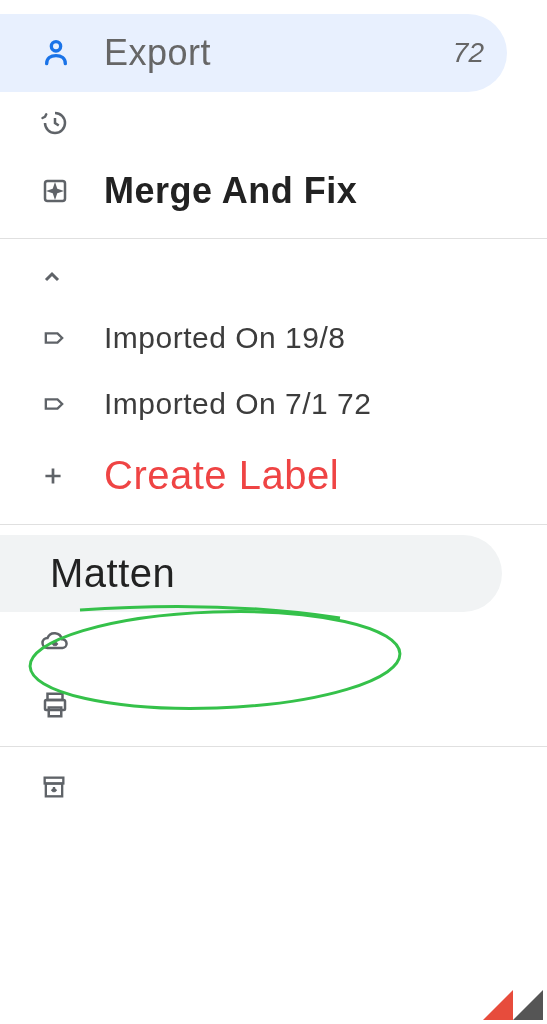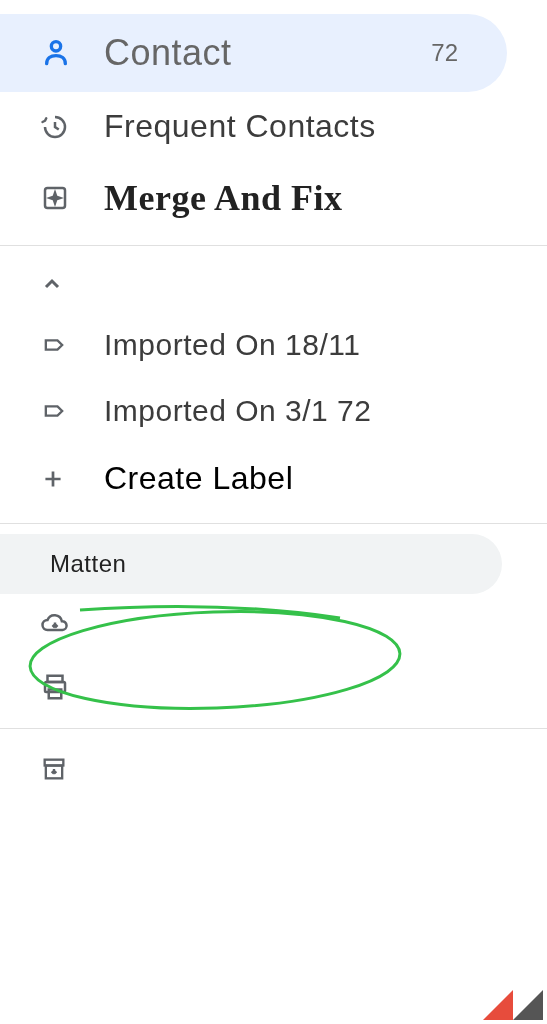--- a/index.html
+++ b/index.html
@@ -30,23 +30,24 @@
     
     .menu-item .label {
       font-size: 32px;
       color: #3c3c3c;
       margin-left: 24px;
       flex: 1;
       letter-spacing: 0.5px;
     }
     
     .menu-item .count {
-      font-size: 24px;
+      font-size: 28px;
       color: #5f6368;
-      margin-right: 49px;
+      margin-right: 23px;
+      font-style: italic;
     }
     
     .top-item {
       background: #e8f0fe;
       border-radius: 0 50px 50px 0;
       margin-top: 14px;
       margin-right: 40px;
       padding: 18px 0 18px 40px;
     }
     
@@ -74,54 +75,53 @@
       color: #222;
     }
     
     .sub-item .label {
       font-size: 30px;
       color: #3c3c3c;
       font-weight: 500;
     }
     
     .create-label .label {
-      font-size: 32px;
-      color: #000000;
+      font-size: 40px;
+      color: #ef4444;
     }
     
     .matten-item {
       background: #f1f3f4;
       border-radius: 0 40px 40px 0;
       margin-right: 45px;
       padding: 16px 0 16px 50px;
       position: relative;
     }
     
     .matten-item .label {
-      font-size: 24px;
+      font-size: 40px;
       color: #222;
       font-weight: 500;
       margin-left: 0;
     }
     
     .circle-highlight {
       position: absolute;
       top: 598px;
       left: 20px;
       width: 390px;
       height: 115px;
       pointer-events: none;
       z-index: 10;
     }
     
     .bold-label .label {
       font-weight: bold;
       font-size: 36px;
       color: #222;
-      font-family: Liberation Serif, serif;
     }
     
     .other-contacts .label {
       font-size: 28px;
       color: #444;
     }
     
     .logo-corner {
       position: absolute;
       bottom: 4px;
@@ -133,33 +133,32 @@
 </head>
 <body>
 
 <div class="menu-item top-item">
   <span class="icon">
     <svg width="32" height="32" viewBox="0 0 24 24" fill="none" stroke="#1a73e8" stroke-width="2.5">
       <circle cx="12" cy="7" r="3.5"></circle>
       <path d="M5 20c0-4 3-6 7-6s7 2 7 6" stroke-linecap="round"></path>
     </svg>
   </span>
-  <span class="label">Contact</span>
+  <span class="label">Export</span>
   <span class="count">72</span>
 </div>
 
 <div class="menu-item">
   <span class="icon">
     <svg width="30" height="30" viewBox="0 0 24 24" fill="none" stroke="#5f6368" stroke-width="2">
       <path d="M12 4a8 8 0 1 1-8 8"></path>
       <path d="M12 8v4l3 2"></path>
       <path d="M4 7l-2 1M4 7l1-2" stroke-linecap="round"></path>
     </svg>
   </span>
-  <span class="label">Frequent Contacts</span>
 </div>
 
 <div class="menu-item bold-label">
   <span class="icon">
     <svg width="30" height="30" viewBox="0 0 24 24" fill="none" stroke="#5f6368" stroke-width="2">
       <rect x="4" y="4" width="16" height="16" rx="2"></rect>
       <path d="M12 8l1 3 3 1-3 1-1 3-1-3-3-1 3-1z" fill="#5f6368"></path>
     </svg>
   </span>
   <span class="label">Merge And Fix</span>
@@ -174,30 +173,30 @@
     </svg>
   </span>
 </div>
 
 <div class="menu-item sub-item">
   <span class="icon">
     <svg width="28" height="28" viewBox="0 0 24 24" fill="none" stroke="#5f6368" stroke-width="2">
       <path d="M5 8h10l4 4-4 4H5V8z"></path>
     </svg>
   </span>
-  <span class="label">Imported On 18/11</span>
+  <span class="label">Imported On 19/8</span>
 </div>
 
 <div class="menu-item sub-item">
   <span class="icon">
     <svg width="28" height="28" viewBox="0 0 24 24" fill="none" stroke="#5f6368" stroke-width="2">
       <path d="M5 8h10l4 4-4 4H5V8z"></path>
     </svg>
   </span>
-  <span class="label">Imported On 3/1 72</span>
+  <span class="label">Imported On 7/1 72</span>
 </div>
 
 <div class="menu-item create-label">
   <span class="icon">
     <svg width="26" height="26" viewBox="0 0 24 24" fill="none" stroke="#5f6368" stroke-width="2.5">
       <path d="M12 5v14M5 12h14"></path>
     </svg>
   </span>
   <span class="label">Create Label</span>
 </div>

